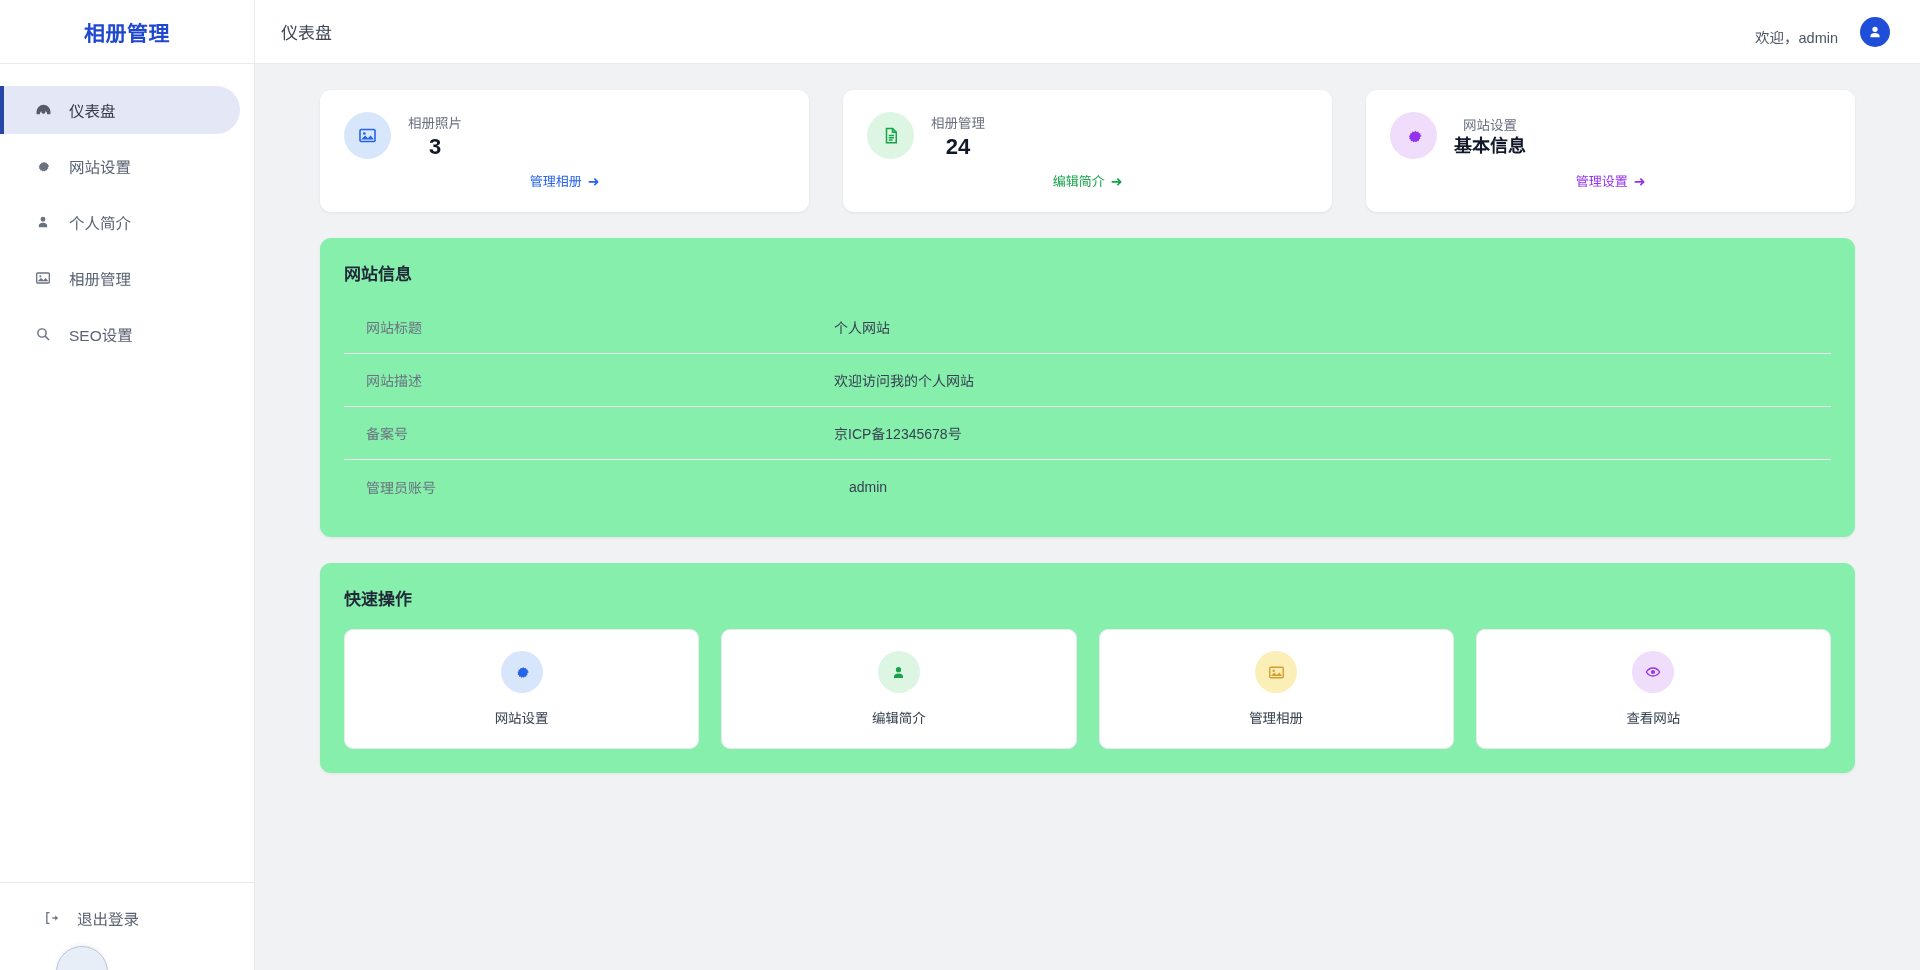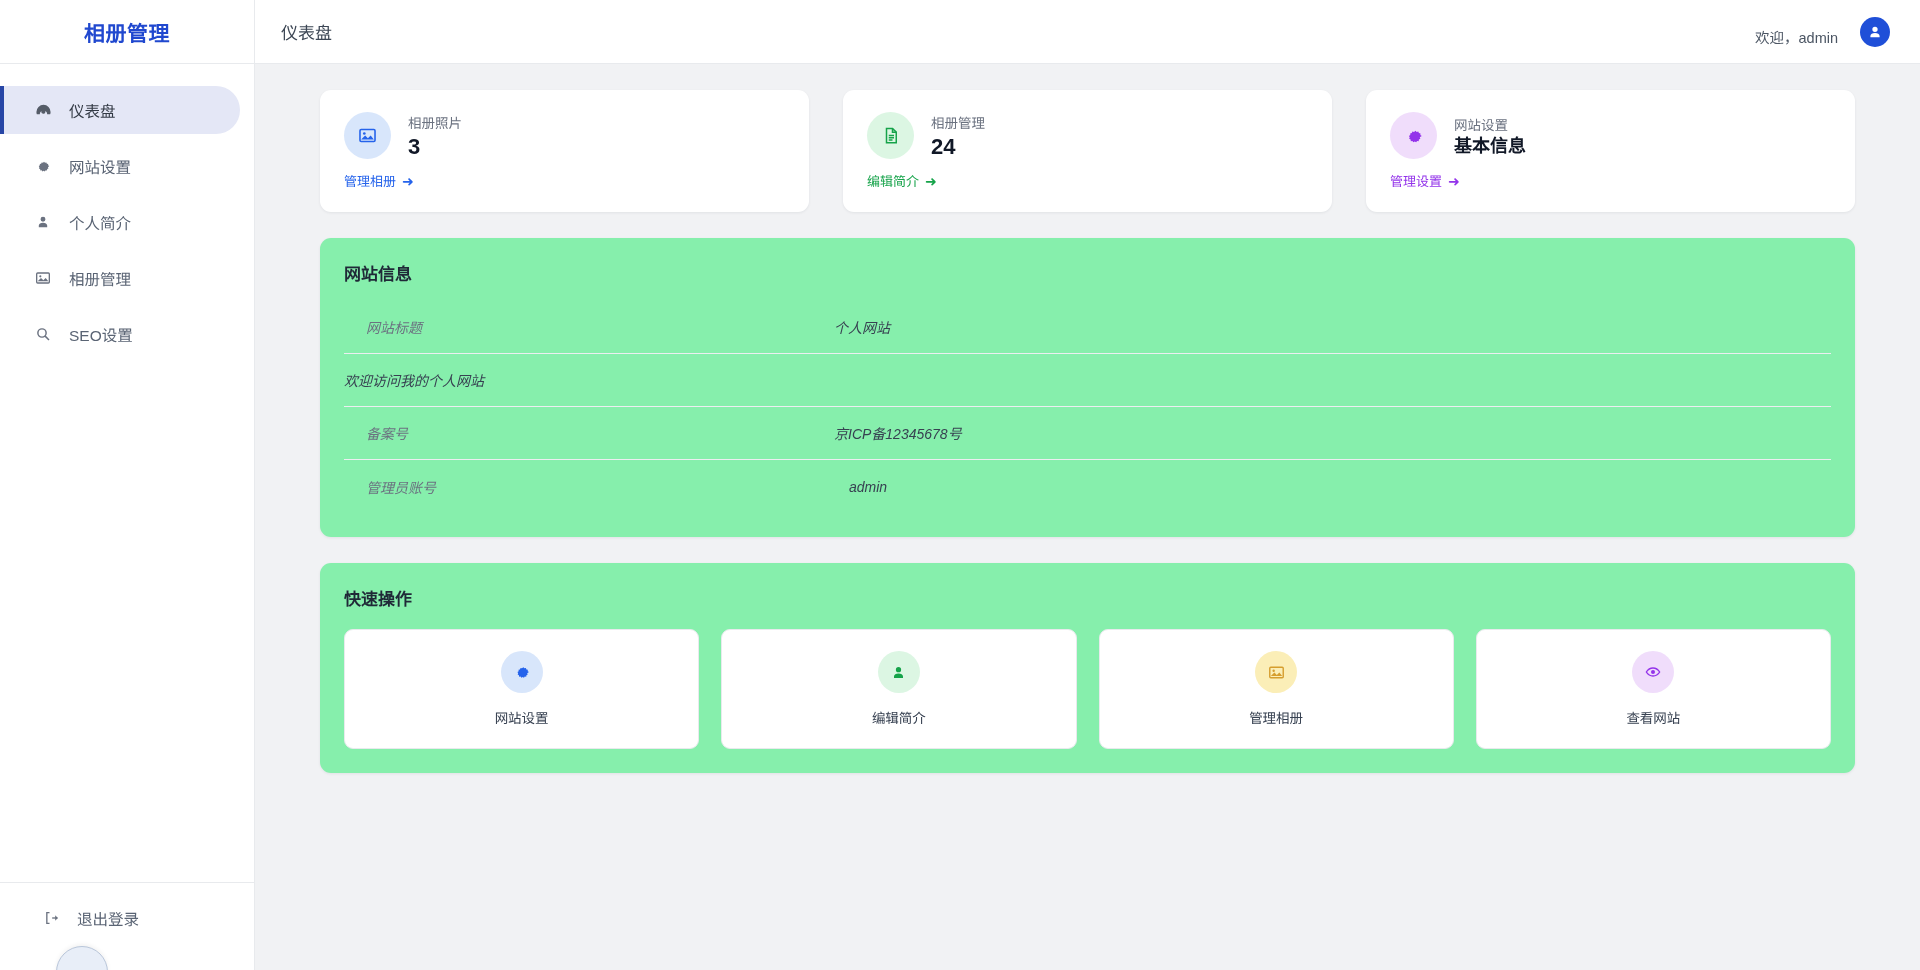--- a/index.html
+++ b/index.html
@@ -84,21 +84,21 @@
   .user-greet { font-size:14.5px; color:#4b5563; }
   .avatar {
     width:30px; height:30px; border-radius:50%;
     background:#1f4fd8; display:flex; align-items:center; justify-content:center;
     color:#fff;
   }
 
   .content { flex:1; padding:26px 65px 0 65px; overflow:hidden; }
 
   
-  .stat-row { display:flex; gap:34px; }
+  .stat-row { display:flex; gap:34px;text-align:center; }
   .stat-card {
     flex:1; background:#fff; border-radius:11px;
     padding:22px 24px 20px 24px;
     box-shadow:0 1px 3px rgba(16,24,40,.07);
     height:122px;
   }
   .stat-head { display:flex; align-items:center; gap:17px; }
   .stat-icon {
     width:47px; height:47px; border-radius:50%;
     display:flex; align-items:center; justify-content:center; flex-shrink:0;
@@ -113,21 +113,21 @@
   .stat-link .arr { font-size:14px; font-weight:bold; }
 
   
   .panel {
     background:#86efac; border-radius:11px; margin-top:26px;
     box-shadow:0 1px 3px rgba(16,24,40,.07);
     padding:22px 24px 24px 24px;
   }
   .panel-title { font-size:17px; font-weight:bold; color:#1f2937; }
 
-  .info-table { margin-top:16px;font-style:italic; }
+  .info-table { margin-top:16px; }
   .info-row {
     display:flex; align-items:center; height:53px;
     border-bottom:1px solid #eceef1;
   }
   .info-row:last-child { border-bottom:none;gap:15px; }
   .info-key { width:490px; font-size:14px; color:#6b7280; padding-left:22px; }
   .info-val { font-size:14px; color:#374151; }
 
   
   .qa-grid { display:flex; gap:22px; margin-top:19px; }
@@ -302,20 +302,21 @@
 
       <section class="panel">
         <div class="panel-title">网站信息</div>
         <div class="info-table">
 
           <div class="info-row">
             <span class="info-key">网站标题</span>
             <span class="info-val">个人网站</span>
           </div>
           <div class="info-row">
+            <span class="info-key">网站描述</span>
             <span class="info-val">欢迎访问我的个人网站</span>
           </div>
           <div class="info-row">
             <span class="info-key">备案号</span>
             <span class="info-val">京ICP备12345678号</span>
           </div>
           <div class="info-row">
             <span class="info-key">管理员账号</span>
             <span class="info-val">admin</span>
           </div>

